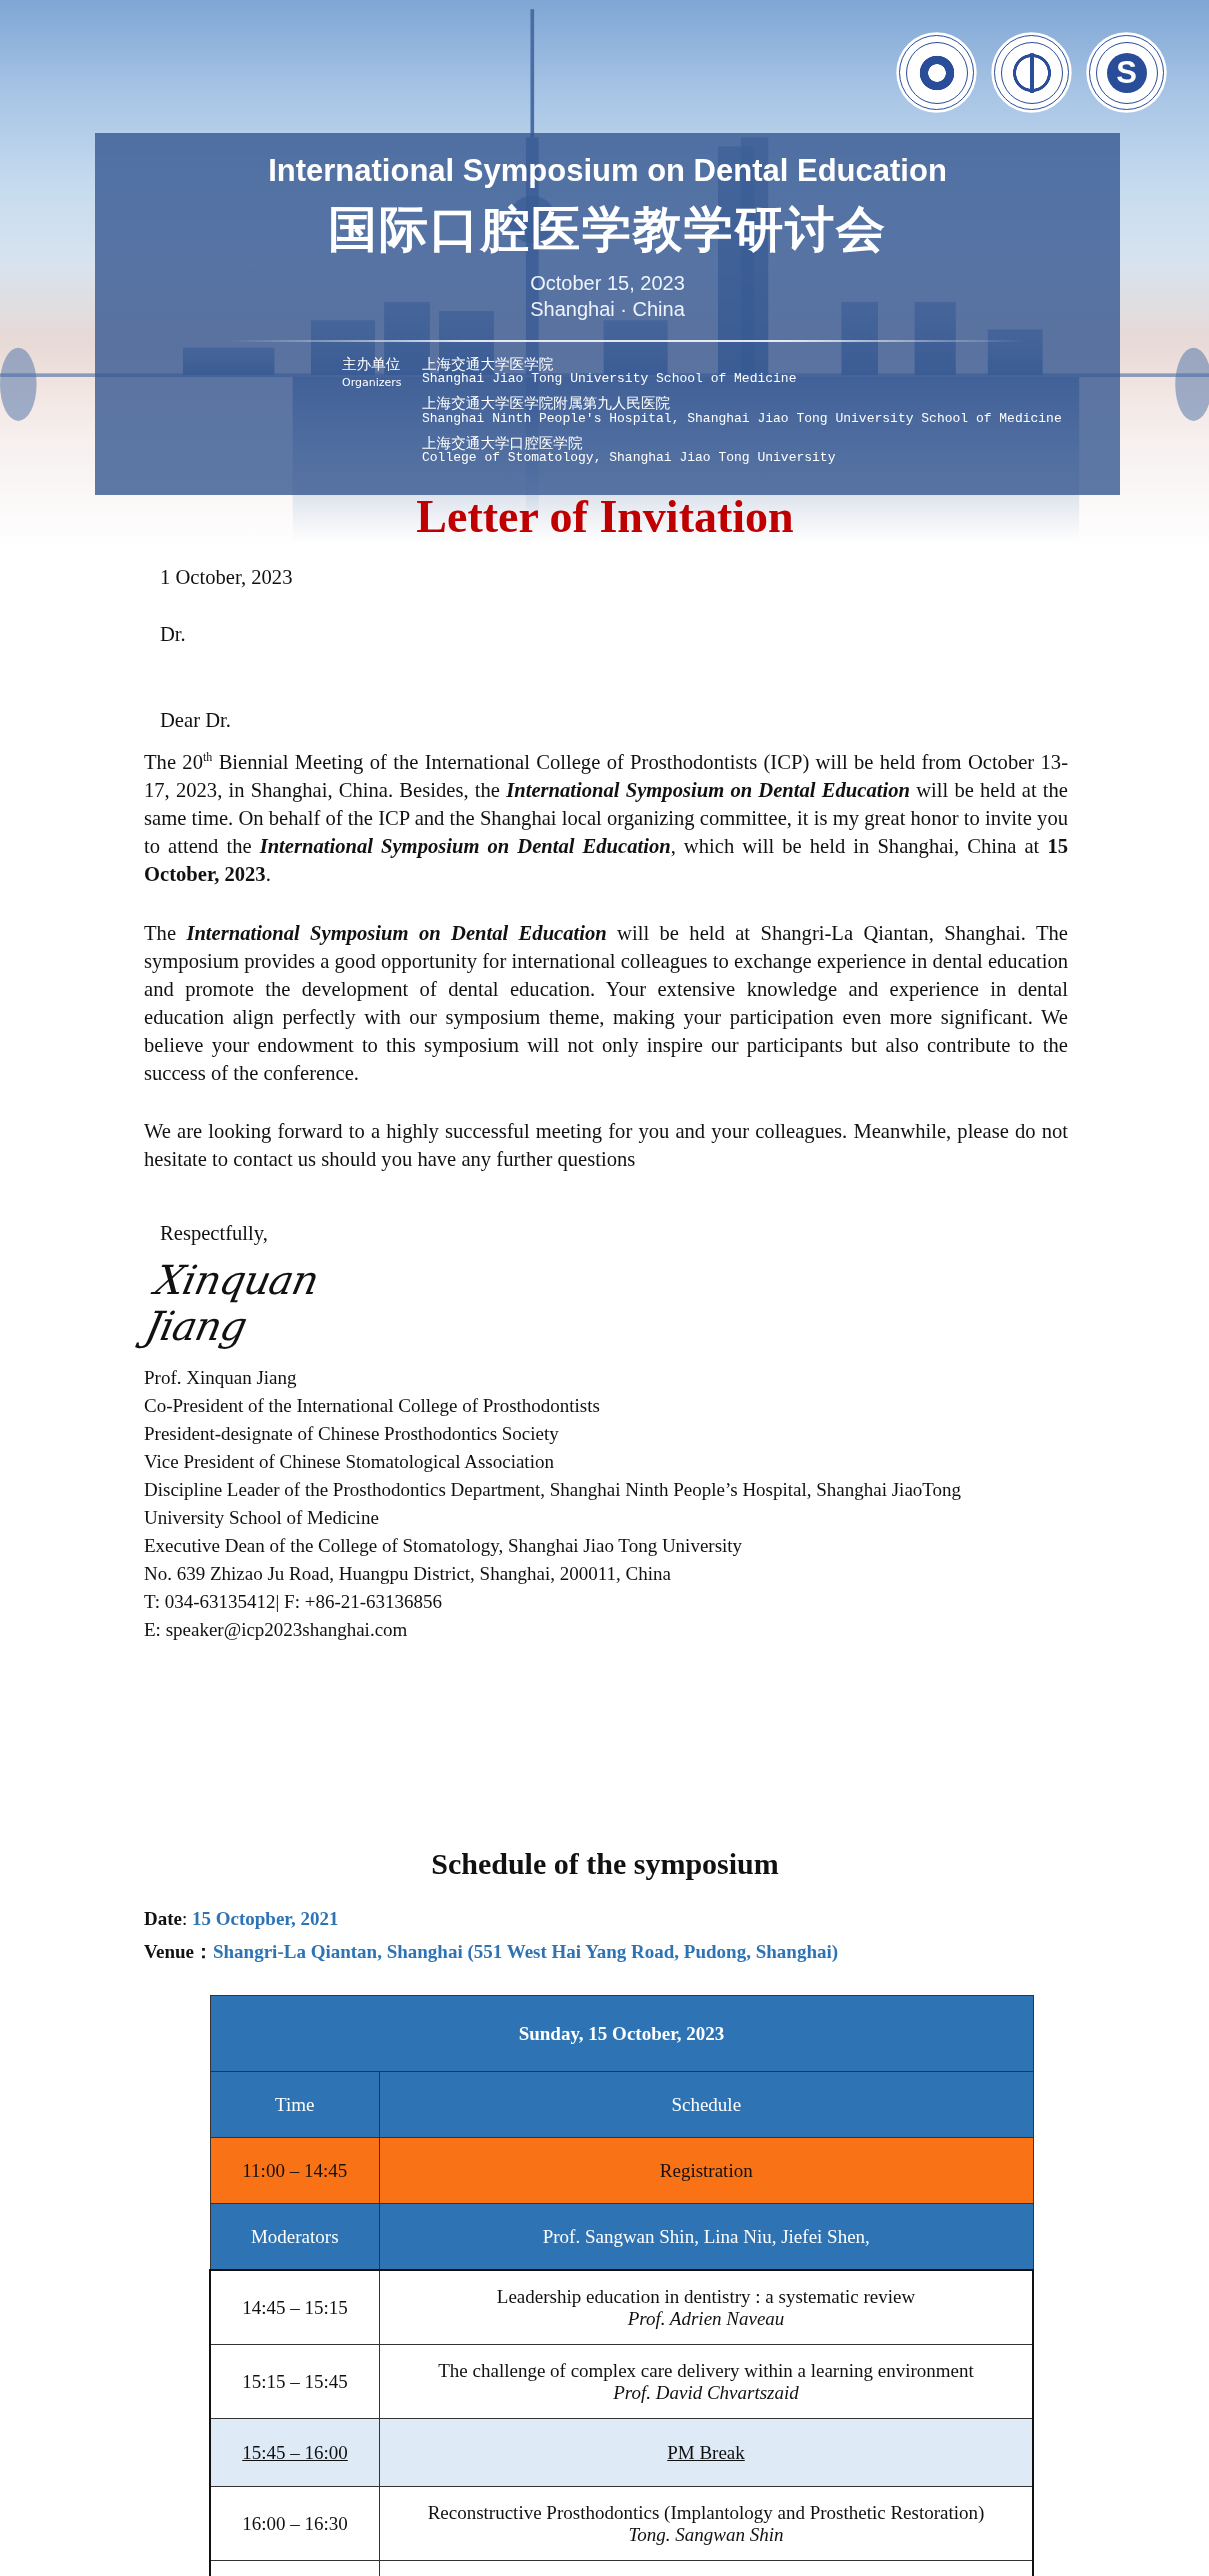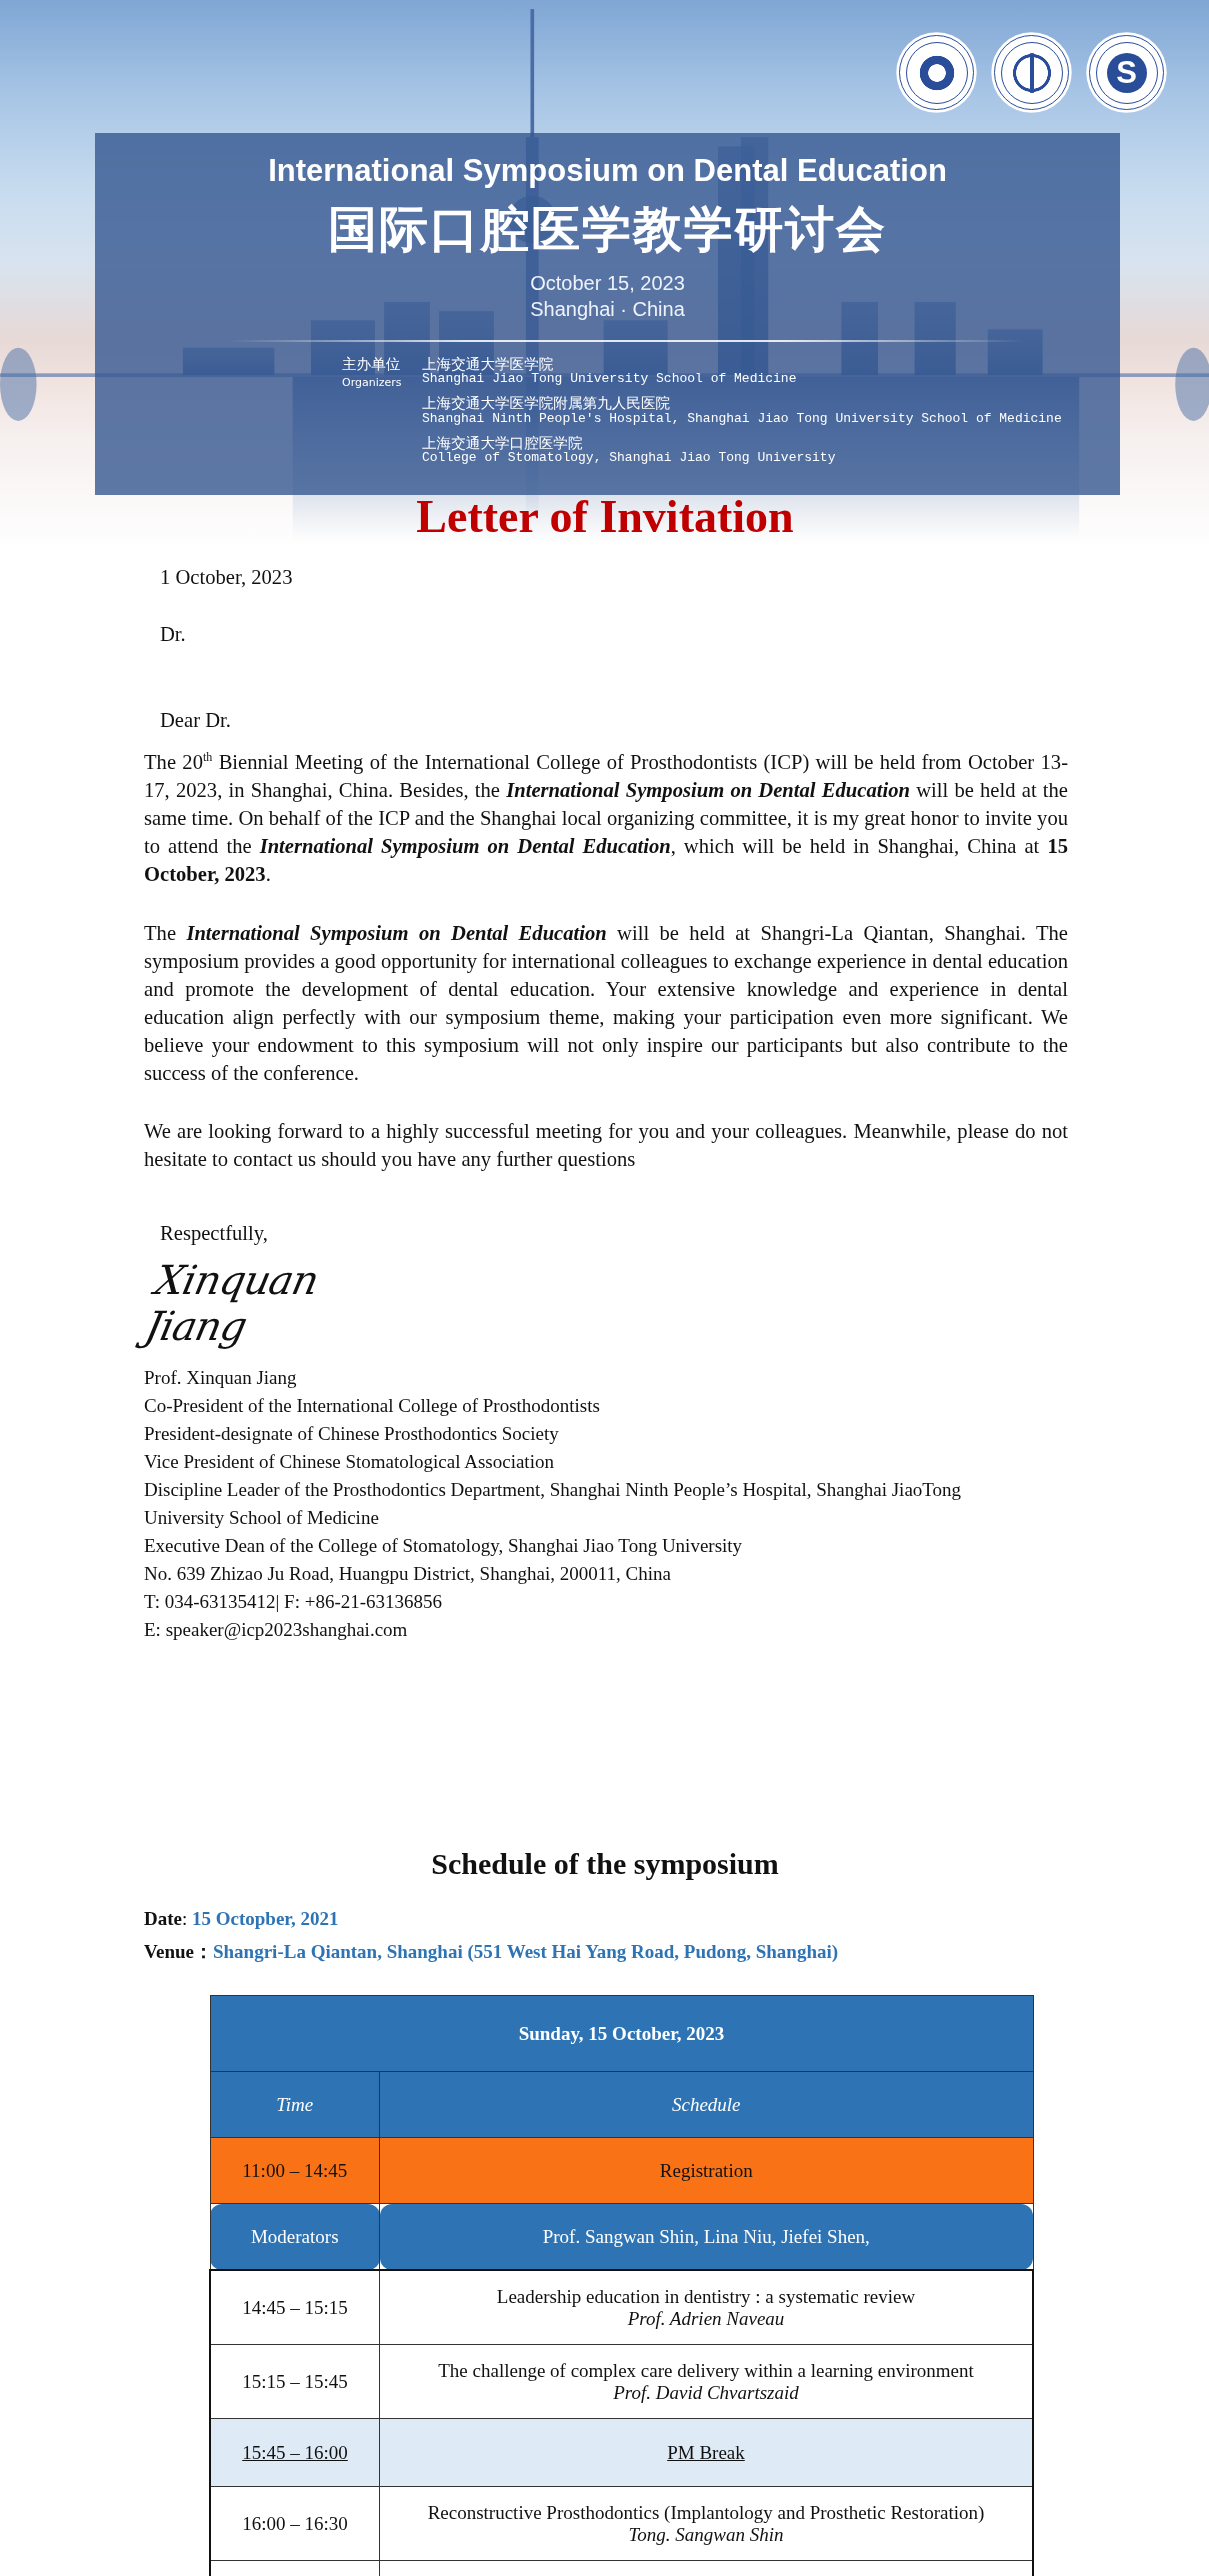--- a/index.html
+++ b/index.html
@@ -59,23 +59,23 @@
   .sched-title { position: absolute; top: 1847px; left: 0; width: 1210px; text-align: center;
     font: bold 30px "Liberation Serif", serif; }
   .meta { position: absolute; left: 144px; font-size: 19px; font-weight: bold; }
   .meta .blue { color: #2e74b5; }
 
   table.sched { position: absolute; left: 209px; top: 1995px; width: 825px; border-collapse: collapse;
     font-size: 19px; }
   table.sched td { border: 0.9px solid #333; text-align: center; padding: 12px; }
   .hdr td { background: #2e74b5; color: #fff; }
   .day td { height: 51px; font-weight: bold; border: 0.9px solid #1f4e79; }
-  .cols td { height: 41px; font-style: italic; }
+  .cols td { height: 41px; }
   .reg td { height: 41px; background: #f97316; }
-  .mod td { height: 41px; border-top: 2.7px solid #111; border-radius: 12px; }
+  .mod td { height: 41px; border-top: 2.7px solid #111; }
   .row td { height: 49px; line-height: 22px; }
   .row.short td { height: 43px; }
   .row.brk td { background: #deeaf6; text-decoration: underline; }
   td.time { width: 144px; }
   .speaker { font-style: italic; }
 </style>
 </head>
 <body>
 
 <div class="banner">

